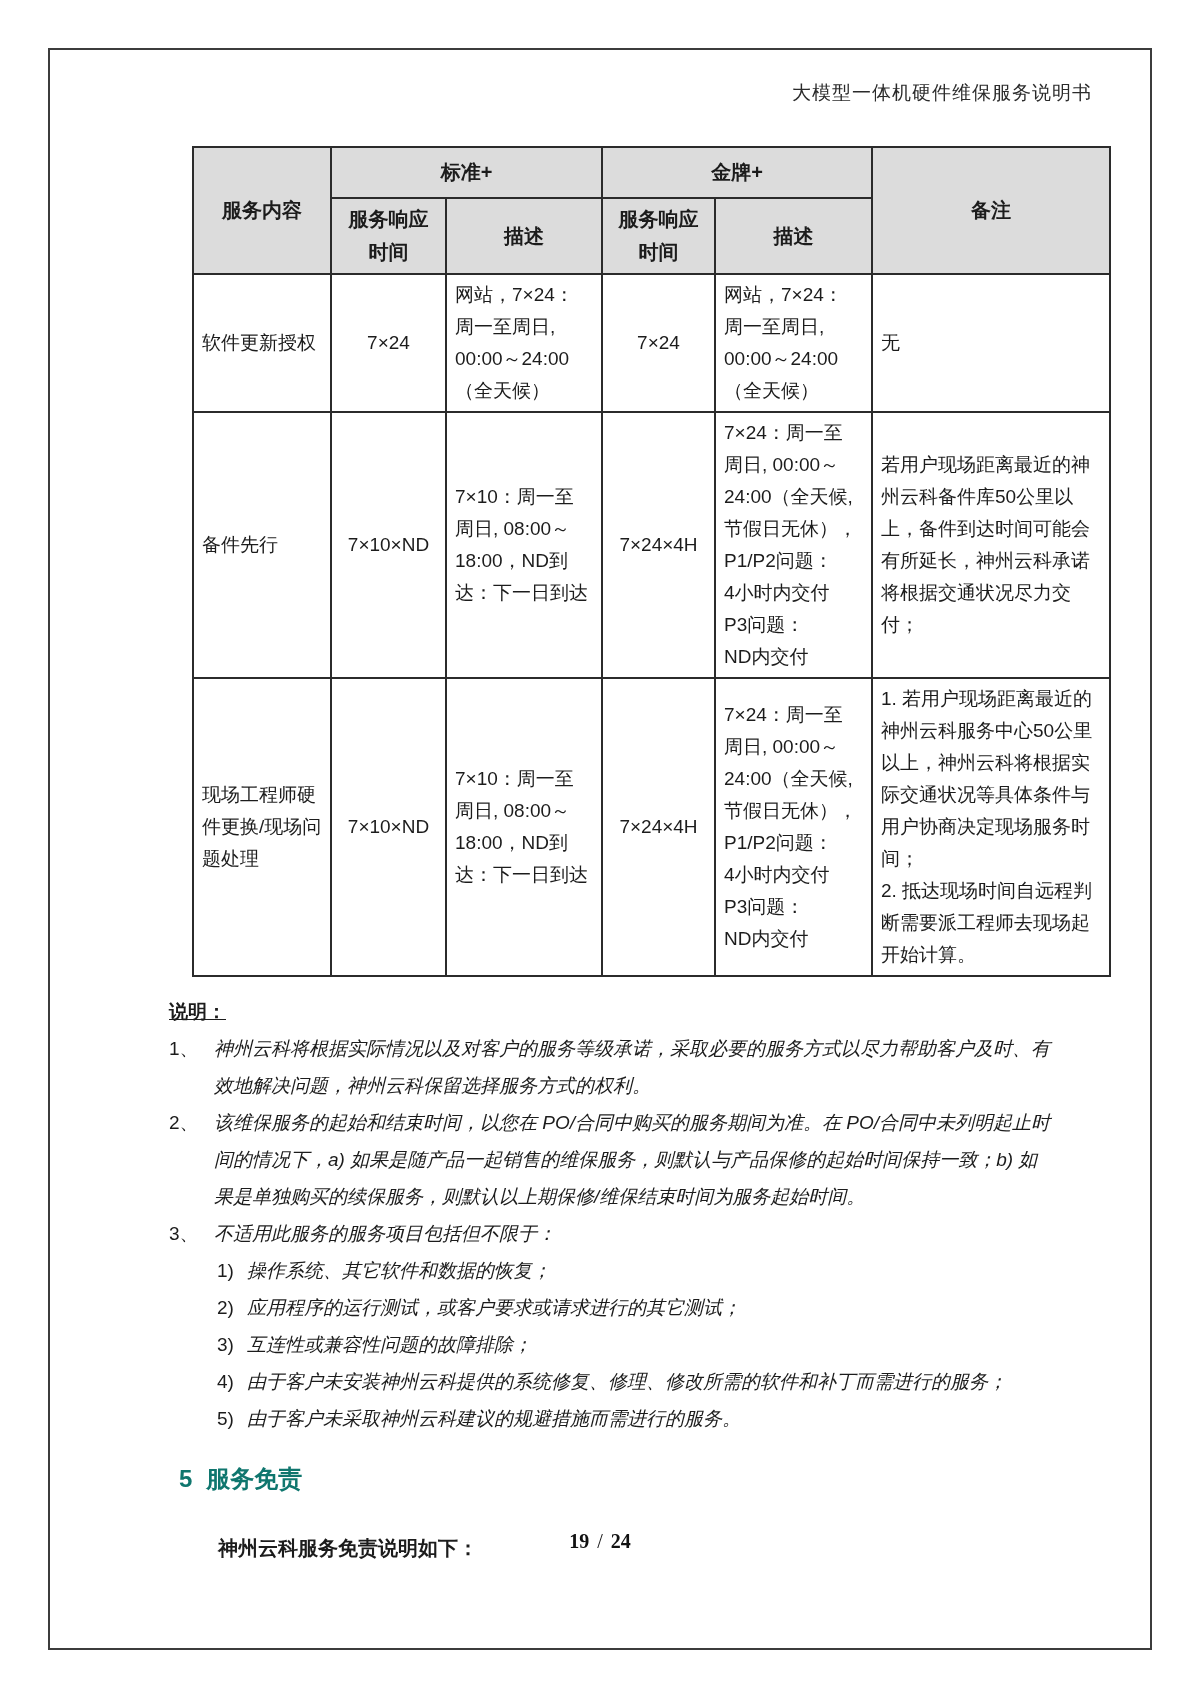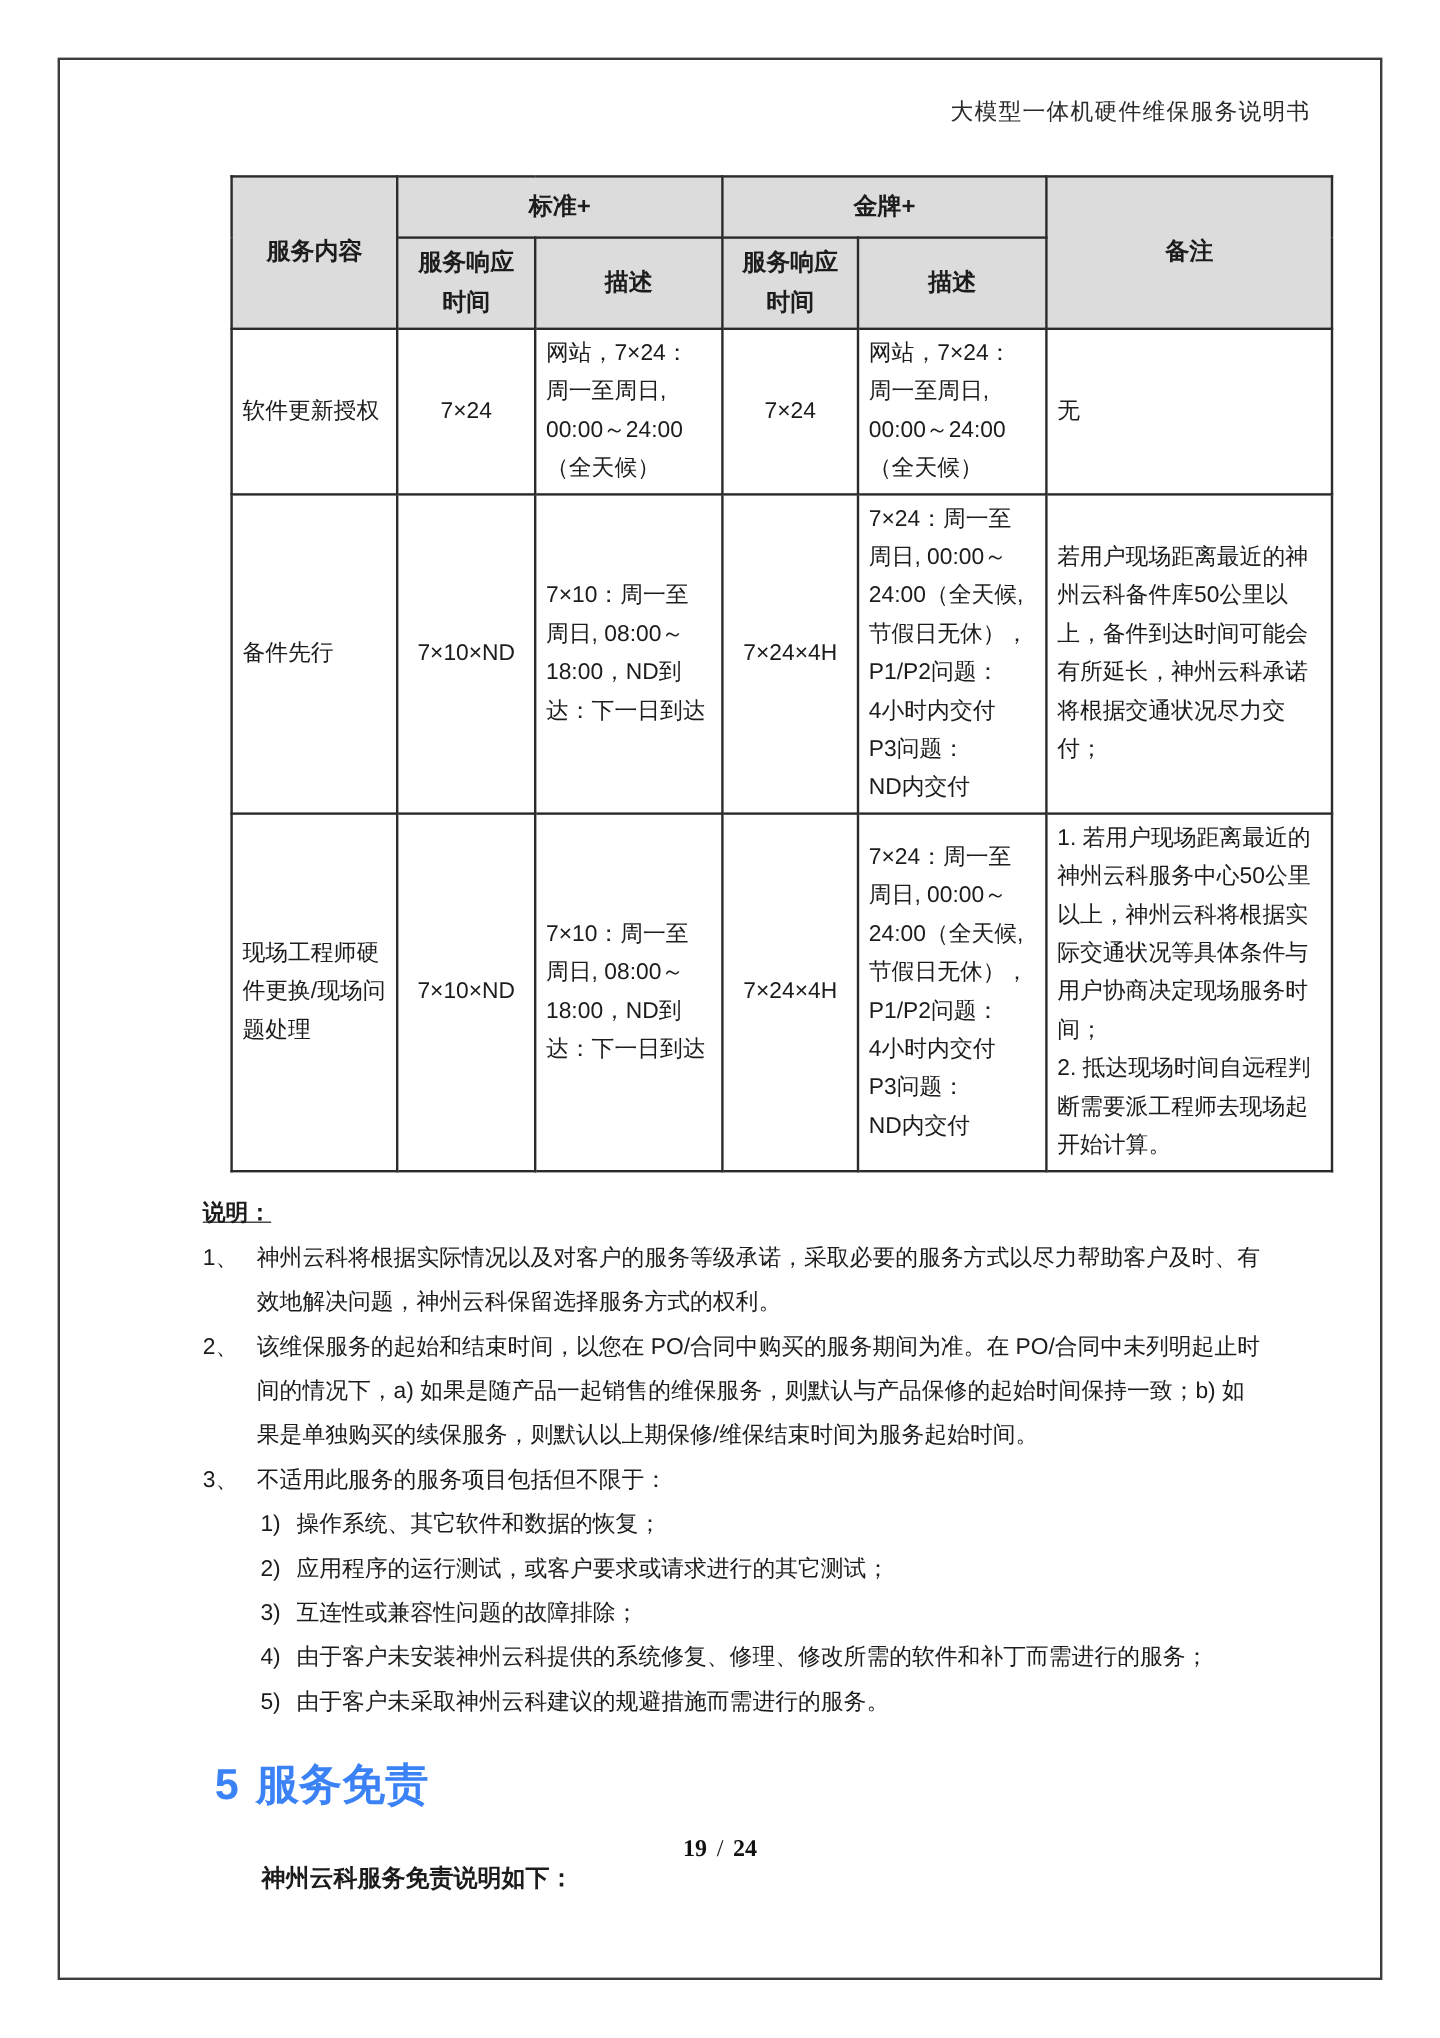--- a/index.html
+++ b/index.html
@@ -31,24 +31,24 @@
   tr.h1{height:51px;} tr.h2{height:65px;}
   tr.r1{height:130px;} tr.r2{height:251px;} tr.r3{height:287px;}
   td.lab{text-align:left;line-height:32px;padding-left:8px;}
   td.time{text-align:center;font-size:20px;}
   td.desc{text-align:left;white-space:pre-line;line-height:32px;padding-left:11px;}
   td.rem{text-align:left;white-space:pre-line;line-height:32px;padding-left:9px;padding-right:6px;}
   .notes{margin-left:119px;margin-top:16px;width:885px;font-size:19px;line-height:37px;}
   .notes-label{font-weight:bold;text-decoration:underline;}
   .note-item{display:flex;}
   .note-num{flex:0 0 45px;}
-  .note-text{flex:1;}
+  .note-text{flex:1;font-style:italic;}
   .subnote{display:flex;margin-left:48px;}
   .subnote-num{flex:0 0 30px;}
-  .heading{margin-left:129px;margin-top:26px;font-size:36px;font-weight:bold;color:#3b82f6;}
+  .heading{margin-left:129px;margin-top:26px;font-size:24px;font-weight:bold;color:#0f766e;}
   .heading .h-num{margin-right:14px;}
   .subline{margin-left:168px;margin-top:40px;font-size:20px;font-weight:bold;}
   .footer{
     position:absolute;left:0;top:1530px;width:1200px;text-align:center;
     font-family:"Liberation Serif","DejaVu Serif",serif;font-size:20px;font-weight:bold;color:#111;
   }
   .footer .sep{font-weight:normal;padding:0 8px;}
 </style>
 </head>
 <body>

